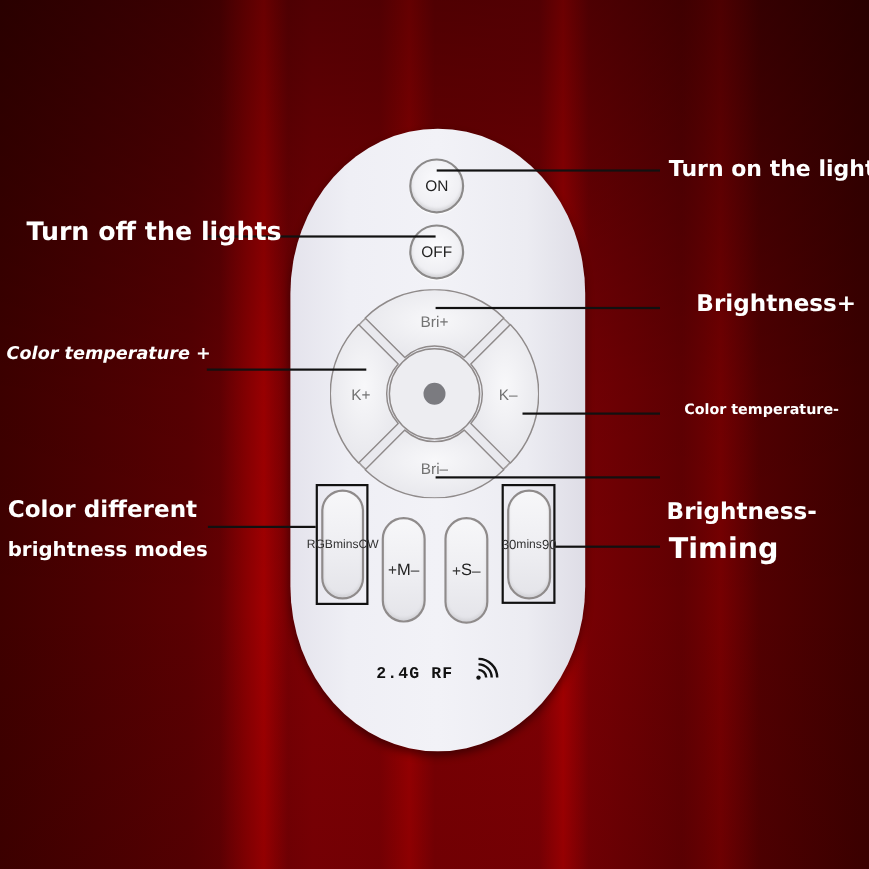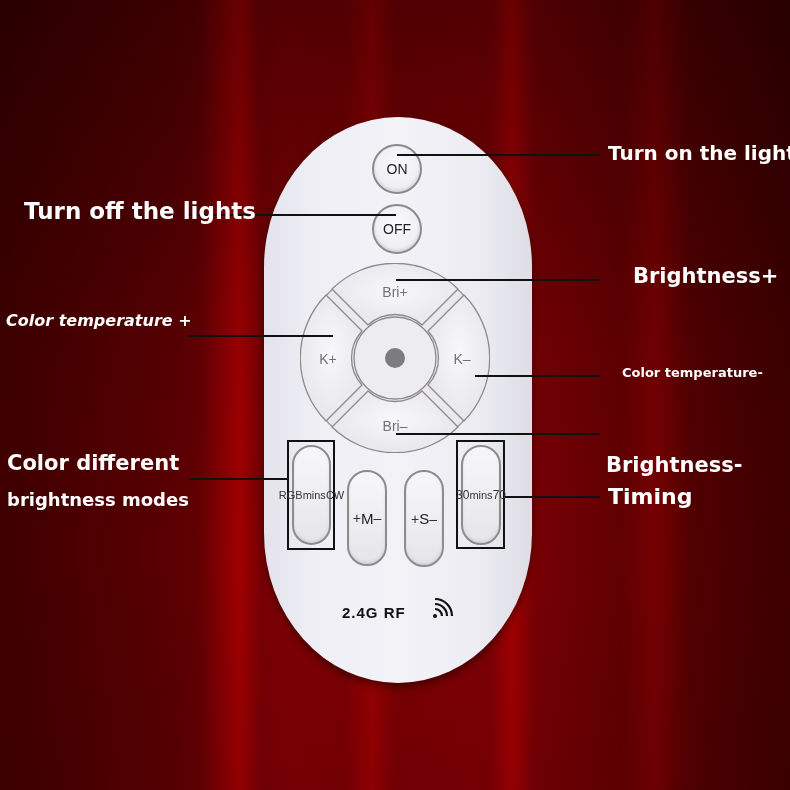--- a/index.html
+++ b/index.html
@@ -49,21 +49,21 @@
       box-shadow: inset 0 -2px 3px rgba(0,0,0,0.08);
       display: flex; flex-direction: row; align-items: center; justify-content: center;
       font-family: "Liberation Sans", sans-serif; color: #333; }
     .pill span { display: block; }
     .pill .small { font-size: 11px; }
     .pill .big { font-size: 15px; color: #222; }
     .pill .sign { font-size: 14px; color: #333; }
 
     .frame { position: absolute; box-sizing: border-box; border: 2.5px solid #111; }
 
-    .rf-label { position: absolute; left: 342px; top: 604px; font-family: Liberation Sans, sans-serif; font-weight: bold;
+    .rf-label { position: absolute; left: 342px; top: 604px; font-family: Liberation Mono, monospace; font-weight: bold;
       font-size: 15px; letter-spacing: 1px; color: #111; }
     .rf-icon { position: absolute; left: 432px; top: 597px; }
 
     .callout { position: absolute; font-family: "DejaVu Sans", sans-serif; color: #fff; font-weight: bold;
       white-space: nowrap; line-height: 1.2; }
     .line { position: absolute; height: 2px; background: #111; }
   </style>
 </head>
 <body>
 
@@ -126,21 +126,21 @@
 <div class="pill" style="left:404px; top:470px; width:40px; height:97px; padding:4px 0;">
   <span class="sign">+</span>
   <span class="big">S</span>
   <span class="sign">–</span>
 </div>
 
 <div class="frame" style="left:456px; top:440px; width:49px; height:109px;"></div>
 <div class="pill" style="left:461px; top:445px; width:40px; height:100px; padding:6px 0;">
   <span class="small" style="font-size:12px;">30</span>
   <span class="small">mins</span>
-  <span class="small" style="font-size:12px;">70</span>
+  <span class="small" style="font-size:12px;">90</span>
 </div>
 
 <span class="rf-label">2.4G RF</span>
 <svg class="rf-icon" width="22" height="22" viewBox="0 0 22 22">
   <circle cx="3" cy="19" r="2" fill="#111"></circle>
   <path d="M3 12 A7 7 0 0 1 10 19" fill="none" stroke="#111" stroke-width="2.2"></path>
   <path d="M3 7 A12 12 0 0 1 15 19" fill="none" stroke="#111" stroke-width="2.2"></path>
   <path d="M3 2 A17 17 0 0 1 20 19" fill="none" stroke="#111" stroke-width="2.2"></path>
 </svg>
 
@@ -154,13 +154,13 @@
 <div class="line" style="left:505px; top:496px; width:95px;"></div>
 
 <div class="callout" style="left:608px; top:141px; font-size:20px;">Turn on the light</div>
 <div class="callout" style="left:24px; top:198px; font-size:23px;">Turn off the lights</div>
 <div class="callout" style="left:606px; top:264px; font-size:21px;margin-left:27px;">Brightness+</div>
 <div class="callout" style="left:6px; top:311px; font-size:16px;font-style:italic;">Color temperature +</div>
 <div class="callout" style="left:622px; top:365px; font-size:13px;">Color temperature-</div>
 <div class="callout" style="left:606px; top:421px; font-size:21px;margin-top:32px;">Brightness-</div>
 <div class="callout" style="left:7px; top:451px; font-size:21px;">Color different</div>
 <div class="callout" style="left:7px; top:489px; font-size:18px;">brightness modes</div>
-<div class="callout" style="left:608px; top:484px; font-size:22px;">Timing</div>
+<div class="callout" style="left:608px; top:484px; font-size:26px;">Timing</div>
 
 </body></html>

